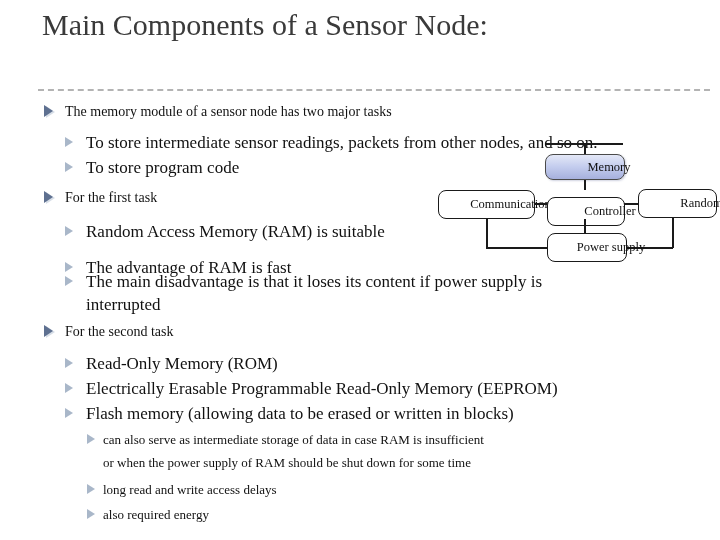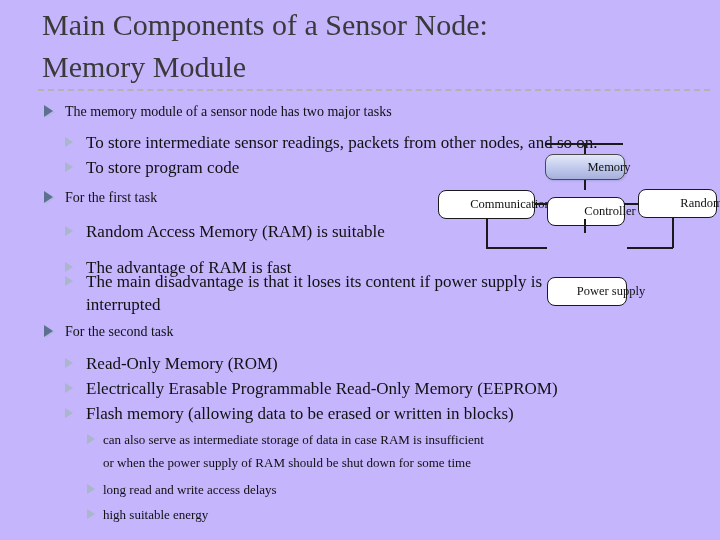--- a/index.html
+++ b/index.html
@@ -1,17 +1,17 @@
 <!DOCTYPE html>
 <html><head>
 <meta charset="utf-8">
 <style>
   html,body{margin:0;padding:0;background:#888;}
   .slide{
-    position:relative;width:720px;height:540px;background:#c4b5fd;
+    position:relative;width:720px;height:540px;background:#ffffff;
     font-family:"Liberation Serif","DejaVu Serif",serif;color:#111;overflow:hidden;
   }
   .title{
     position:absolute;left:42px;top:4px;width:660px;
     font-size:30px;line-height:42px;color:#3a3a3a;letter-spacing:0px;
   }
   .separator{
     position:absolute;left:38px;top:89px;width:672px;height:0;
     border-top:2px dashed #b3b3b3;
   }
@@ -42,21 +42,20 @@
   .conn.h{height:1.5px;}
   .conn.v{width:1.5px;}
 </style>
 </head>
 <body>
 
 <div class="slide">
 
   <div class="title">
     <div>Main Components of a Sensor Node:</div>
-    <div>Memory Module</div>
   </div>
 
   <div class="separator"></div>
 
   <div class="item l1" style="top:100px;width:600px;">
     <span class="bullet"></span>
     <span class="txt">The memory module of a sensor node has two major tasks</span>
   </div>
   <div class="item l2" style="top:131px;width:630px;">
     <span class="bullet"></span>
@@ -103,21 +102,21 @@
     <span class="bullet"></span>
     <span class="txt">can also serve as intermediate storage of data in case RAM is insufficient</span>
     <span class="txt">or when the power supply of RAM should be shut down for some time</span>
   </div>
   <div class="item l3" style="top:478px;width:420px;">
     <span class="bullet"></span>
     <span class="txt">long read and write access delays</span>
   </div>
   <div class="item l3" style="top:503px;width:420px;">
     <span class="bullet"></span>
-    <span class="txt">high suitable energy</span>
+    <span class="txt">also required energy</span>
   </div>
 
   <div>
     <div class="conn h" style="left:546px;top:143px;width:77px;"></div>
     <div class="conn v" style="left:584px;top:143px;height:12px;"></div>
 
     <div class="dbox memory" style="left:545px;top:154px;width:80px;height:26px;">
       <span>Memory</span>
     </div>
 
@@ -134,18 +133,18 @@
     <div class="dbox" style="left:638px;top:189px;width:79px;height:29px;">
       <span>Random</span>
     </div>
 
     <div class="conn v" style="left:584px;top:219px;height:14px;"></div>
     <div class="conn v" style="left:486px;top:219px;height:29px;"></div>
     <div class="conn h" style="left:486px;top:247px;width:61px;"></div>
     <div class="conn v" style="left:672px;top:218px;height:30px;"></div>
     <div class="conn h" style="left:627px;top:247px;width:46px;"></div>
 
-    <div class="dbox" style="left:547px;top:233px;width:80px;height:29px;margin-top:44px;">
+    <div class="dbox" style="left:547px;top:233px;width:80px;height:29px;">
       <span>Power supply</span>
     </div>
   </div>
 
 </div>
 
 </body></html>

